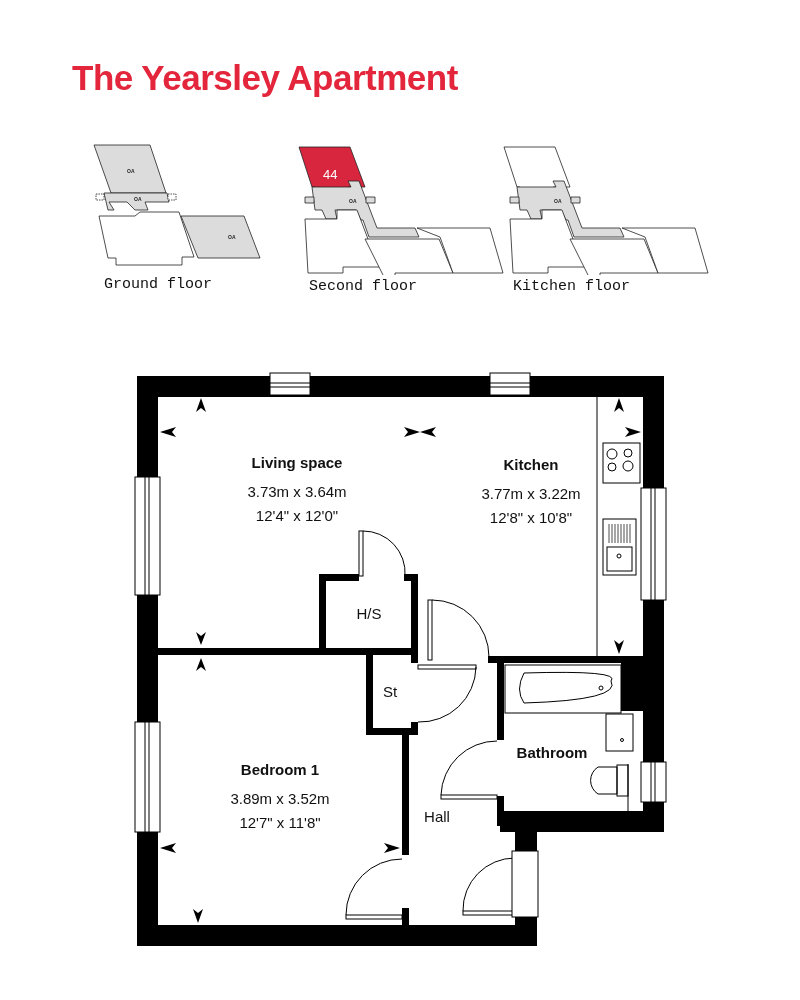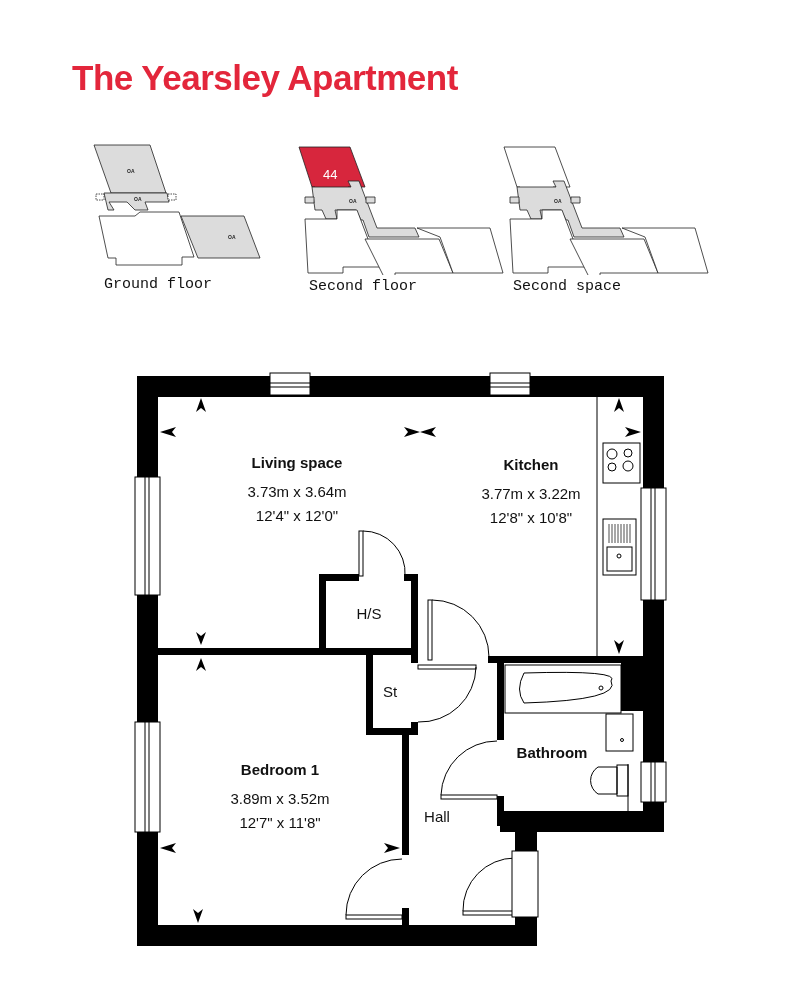--- a/index.html
+++ b/index.html
@@ -50,21 +50,21 @@
     <polygon points="4,2 55,2 70,42 53,42 56,48 22,48 20,42 17,42" fill="#fff"></polygon>
     <polygon points="17,42 56,42 53,36 64,36 82,83 120,83 124,92 74,92 68,75 66,75 61,65 40,65 42,74 31,74 27,65 20,65" fill="#dcdcdc"></polygon>
     <rect x="10" y="52" width="9" height="6" fill="#dcdcdc"></rect>
     <rect x="71" y="52" width="9" height="6" fill="#dcdcdc"></rect>
     <polygon points="10,74 42,74 42,65 62,65 73,94 93,122 48,122 48,128 13,128" fill="#fff"></polygon>
     <polygon points="70,94 144,94 158,128 100,128 100,134 90,134" fill="#fff"></polygon>
     <polygon points="122,83 195,83 208,128 158,128 145,92" fill="#fff"></polygon>
   </g>
   <text x="54" y="58" font-size="5" font-weight="bold" fill="#222">OA</text>
 </svg>
-<div class="keyplan-label" style="left:513px;top:278px">Second space</div>
+<div class="keyplan-label" style="left:513px;top:278px">Kitchen floor</div>
 
 <svg id="floorplan" width="800" height="1000" viewBox="0 0 800 1000">
 
   <g fill="#000">
 
     <rect x="137" y="376" width="527" height="21"></rect>
 
     <rect x="137" y="376" width="21" height="570"></rect>
 
     <rect x="643" y="376" width="21" height="456"></rect>

